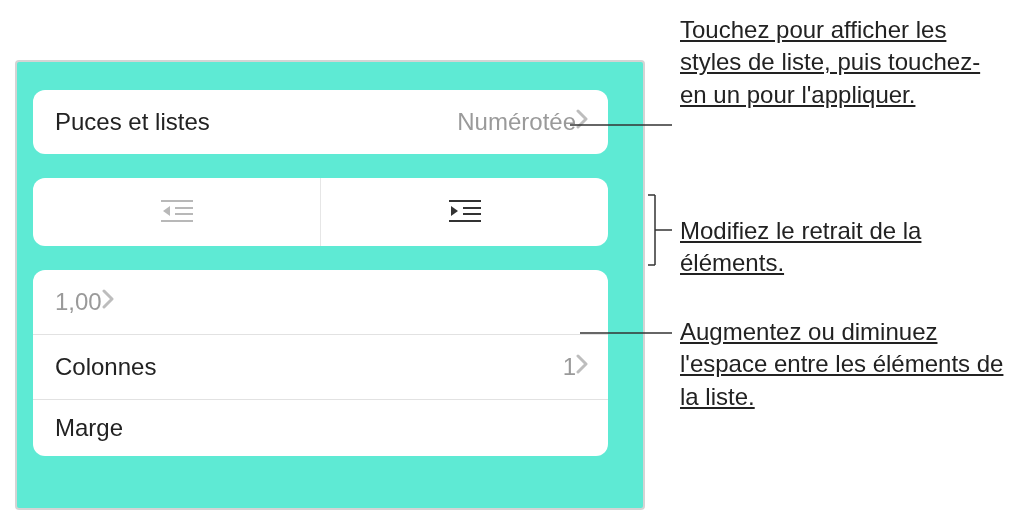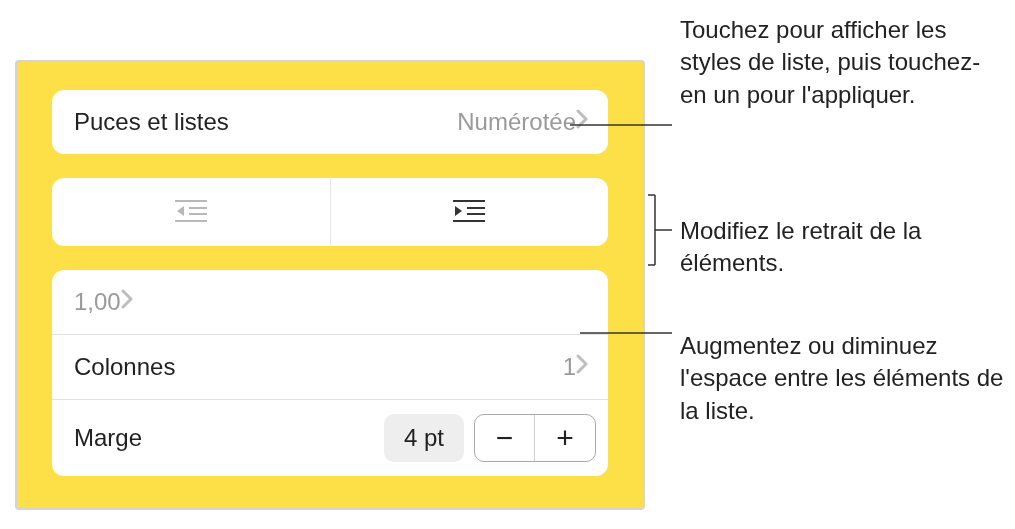--- a/index.html
+++ b/index.html
@@ -13,24 +13,24 @@
       width: 1015px;
       height: 529px;
       position: relative;
     }
     .panel-wrapper {
       position: absolute;
       left: 15px;
       top: 60px;
       width: 630px;
       height: 450px;
-      background: #fde047;
+      background: #5eead4;
       border: 2px solid #d4d4d4;
       border-radius: 4px;
-      padding: 28px 35px 10px 35px;
+      padding: 28px 35px 10px 16px;
       overflow: hidden;
     }
     .section {
       background: #fff;
       border-radius: 12px;
       margin-bottom: 24px;
     }
     .list-row {
       display: flex;
       align-items: center;
@@ -127,34 +127,35 @@
     }
     .stepper-btn:first-child {
       border-right: 1px solid #d0d0d0;
     }
     
     .callout {
       position: absolute;
       font-size: 24px;
       color: #222;
       line-height: 1.35;
+      text-decoration: underline;
     }
     .callout1 {
       left: 680px;
       top: 14px;
       width: 310px;
     }
     .callout2 {
       left: 680px;
       top: 215px;
       width: 320px;
     }
     .callout3 {
       left: 680px;
-      top: 330px;
+      top: 316px;
       width: 325px;
     }
   </style>
 </head>
 <body>
 
 <div class="panel-wrapper">
 
   <div class="section">
     <div class="list-row">
@@ -212,31 +213,20 @@
         <span class="list-row-value">1</span>
         <span class="chevron">
           <svg width="12" height="20" viewBox="0 0 12 20">
               <path d="M2 2 L10 10 L2 18" stroke="#bdbdbd" stroke-width="3" fill="none" stroke-linecap="round" stroke-linejoin="round"></path>
             </svg>
         </span>
       </div>
     </div>
     <div class="margin-row">
       <span class="list-row-label" style="font-weight:500">Marge</span>
-      <div class="margin-controls">
-        <div class="margin-value-box">4 pt</div>
-        <div class="stepper">
-          <button class="stepper-btn">
-            <span>−</span>
-          </button>
-          <button class="stepper-btn">
-            <span>+</span>
-          </button>
-        </div>
-      </div>
     </div>
   </div>
 
 </div>
 
 <svg style="position:absolute;left:0;top:0;width:1015px;height:529px;pointer-events:none;">
 
   <line x1="570" y1="125" x2="672" y2="125" stroke="#333" stroke-width="1.5"></line>
 
   <line x1="655" y1="195" x2="655" y2="265" stroke="#333" stroke-width="1.5"></line>

